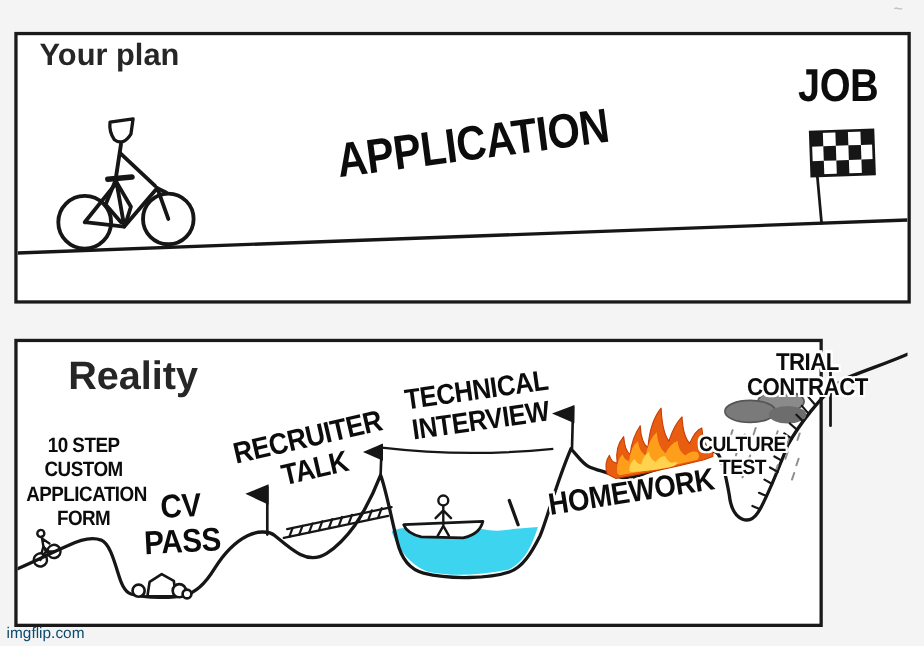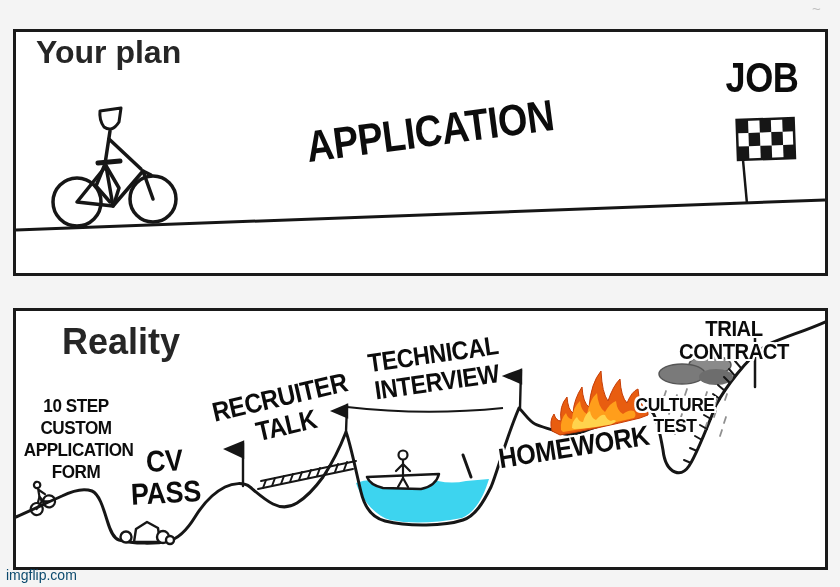--- a/index.html
+++ b/index.html
@@ -1,23 +1,23 @@
 <!DOCTYPE html>
 <html><head>
 <meta charset="utf-8">
 <style>
   html,body{margin:0;padding:0;}
   body{width:840px;height:587px;background:#f4f4f4;font-family:"Liberation Sans",sans-serif;}
   .meme{position:relative;width:840px;height:587px;overflow:hidden;}
   .panel{position:absolute;background:#ffffff;border:3px solid #1a1a1a;box-sizing:border-box;}
   #plan-panel{left:13px;top:29px;width:815px;height:247px;}
-  #reality-panel{left:13px;top:308px;width:815px;height:262px;}
+  #reality-panel{left:13px;top:308px;width:735px;height:262px;}
   .panel svg{position:absolute;left:0;top:0;}
   .panel-title{position:absolute;color:#262626;font-weight:600;letter-spacing:0;}
-  #plan-title{left:20px;top:2px;font-size:32px;}
+  #plan-title{left:20px;top:2px;font-size:28px;}
   #reality-title{left:46px;top:10px;font-size:36px;}
   .meme-text{position:absolute;font-weight:900;color:#0c0c0c;white-space:pre-line;
              text-align:center;line-height:1.06;letter-spacing:-0.5px;}
   .halo{text-shadow:-2px -2px 0 #fff,2px -2px 0 #fff,-2px 2px 0 #fff,2px 2px 0 #fff,
         -2px 0 0 #fff,2px 0 0 #fff,0 -2px 0 #fff,0 2px 0 #fff;}
   #application-label{left:264px;top:76px;width:300px;font-size:44px;
       transform:rotate(-7.5deg) scaleX(0.86);}
   #job-label{left:700px;top:24px;width:92px;font-size:42px;transform:scaleX(0.86);}
   #form-label{left:2px;top:84px;width:116px;font-size:19px;line-height:1.16;transform:scaleX(0.9);}
   #cv-label{left:108px;top:134px;width:82px;font-size:30px;transform:rotate(-3deg) scaleX(0.9);}

